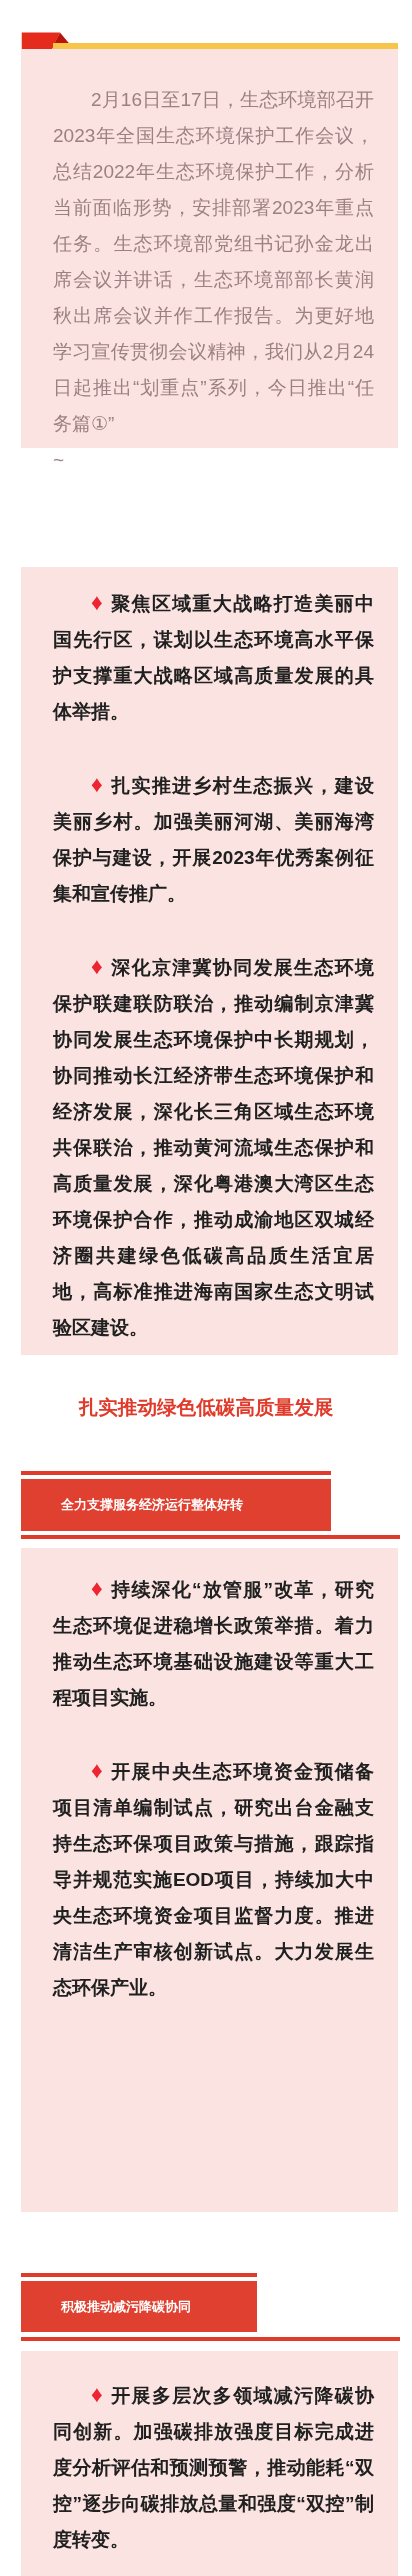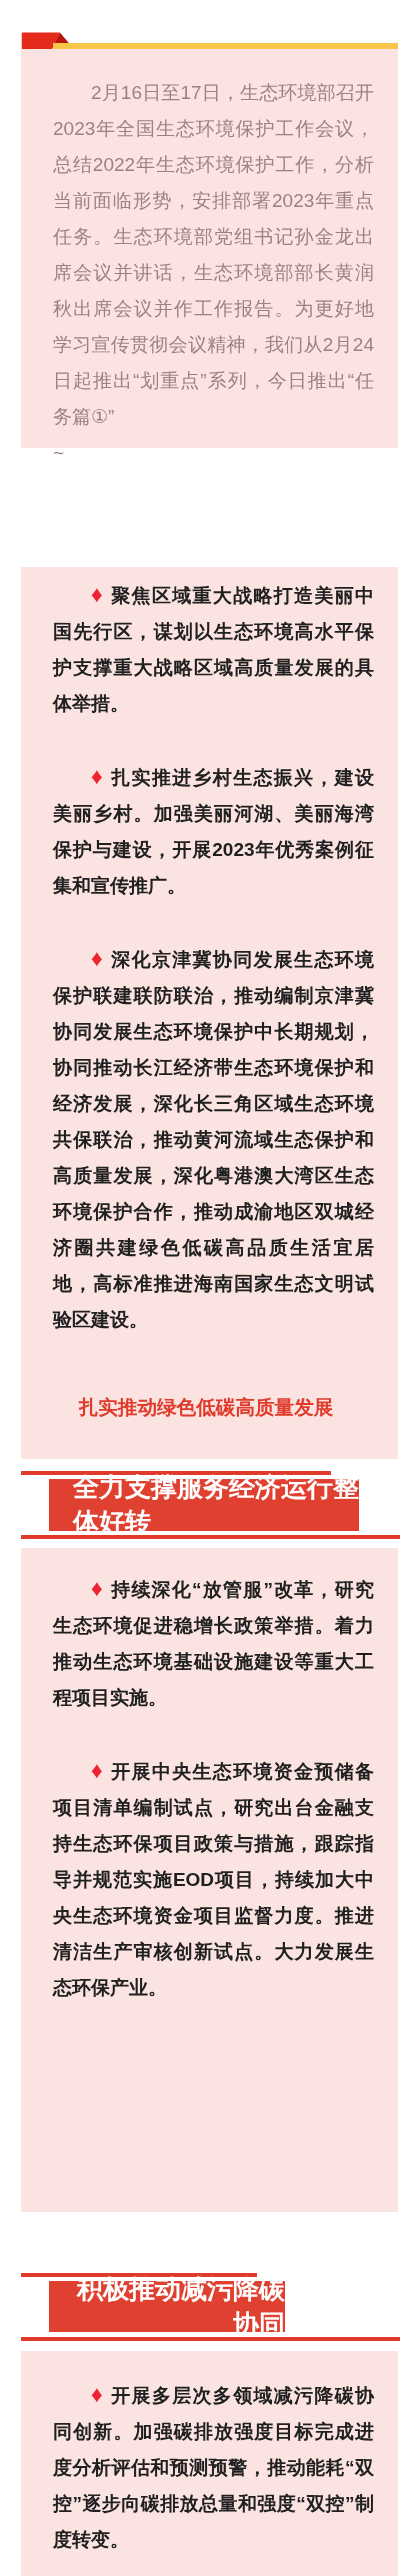--- a/index.html
+++ b/index.html
@@ -10,42 +10,42 @@
   }
   .abs{position:absolute;}
   
   #ribbon{left:19.6px;top:31px;width:52px;height:80px;}
   #gold-bar{left:53px;top:43px;width:345px;height:6.2px;background:#f7c54a;}
   
   .panel{
     left:21px;width:377px;background:#fae3e0;
     box-sizing:border-box;padding:0 24px 0 32px;
   }
-  #panel-intro{top:49px;height:399px;padding-top:26px;}
-  #panel-s1{top:567px;height:892px;padding-top:9px;}
+  #panel-intro{top:49px;height:399px;padding-top:33px;}
+  #panel-s1{top:567px;height:788px;padding-top:17px;}
   #panel-s2{top:1548px;height:664px;padding-top:21.6px;}
   #panel-s3{top:2351px;height:702px;padding-top:25px;}
   
   .intro-text{
     font-size:19px;line-height:36px;color:#9c8183;
     text-align:justify;text-indent:38px;margin:0;font-weight:500;
   }
   .intro-tail{font-size:19px;line-height:36px;color:#9c8183;font-weight:500;}
   
   .heading{
     left:0;width:412px;text-align:center;
     font-size:19.6px;font-weight:700;color:#e03a2a;line-height:29px;
   }
   #heading-1{top:497px;}
   #heading-2{top:1393px;}
   
   .banner-line{background:#e03a2a;height:4.1px;}
   .banner-box{
-    background:#e04030;color:#ffffff;font-weight:700;font-size:26px;
-    box-sizing:border-box;padding-left:24px;display:flex;align-items:center;margin-left:28px;
+    background:#e04030;color:#ffffff;font-weight:700;font-size:13px;
+    box-sizing:border-box;padding-left:40px;display:flex;align-items:center;
   }
   #banner1-line-top{left:21px;top:1471px;width:310px;}
   #banner1-box{left:21px;top:1479px;width:310px;height:52px;}
   #banner1-line-bottom{left:21px;top:1535px;width:379px;}
   #banner2-line-top{left:21px;top:2273px;width:236px;}
   #banner2-box{left:21px;top:2281px;width:236px;height:51px;text-align:right;}
   #banner2-line-bottom{left:21px;top:2337px;width:379px;}
   
   .bullet{
     font-size:19px;line-height:36px;color:#202020;font-weight:700;

